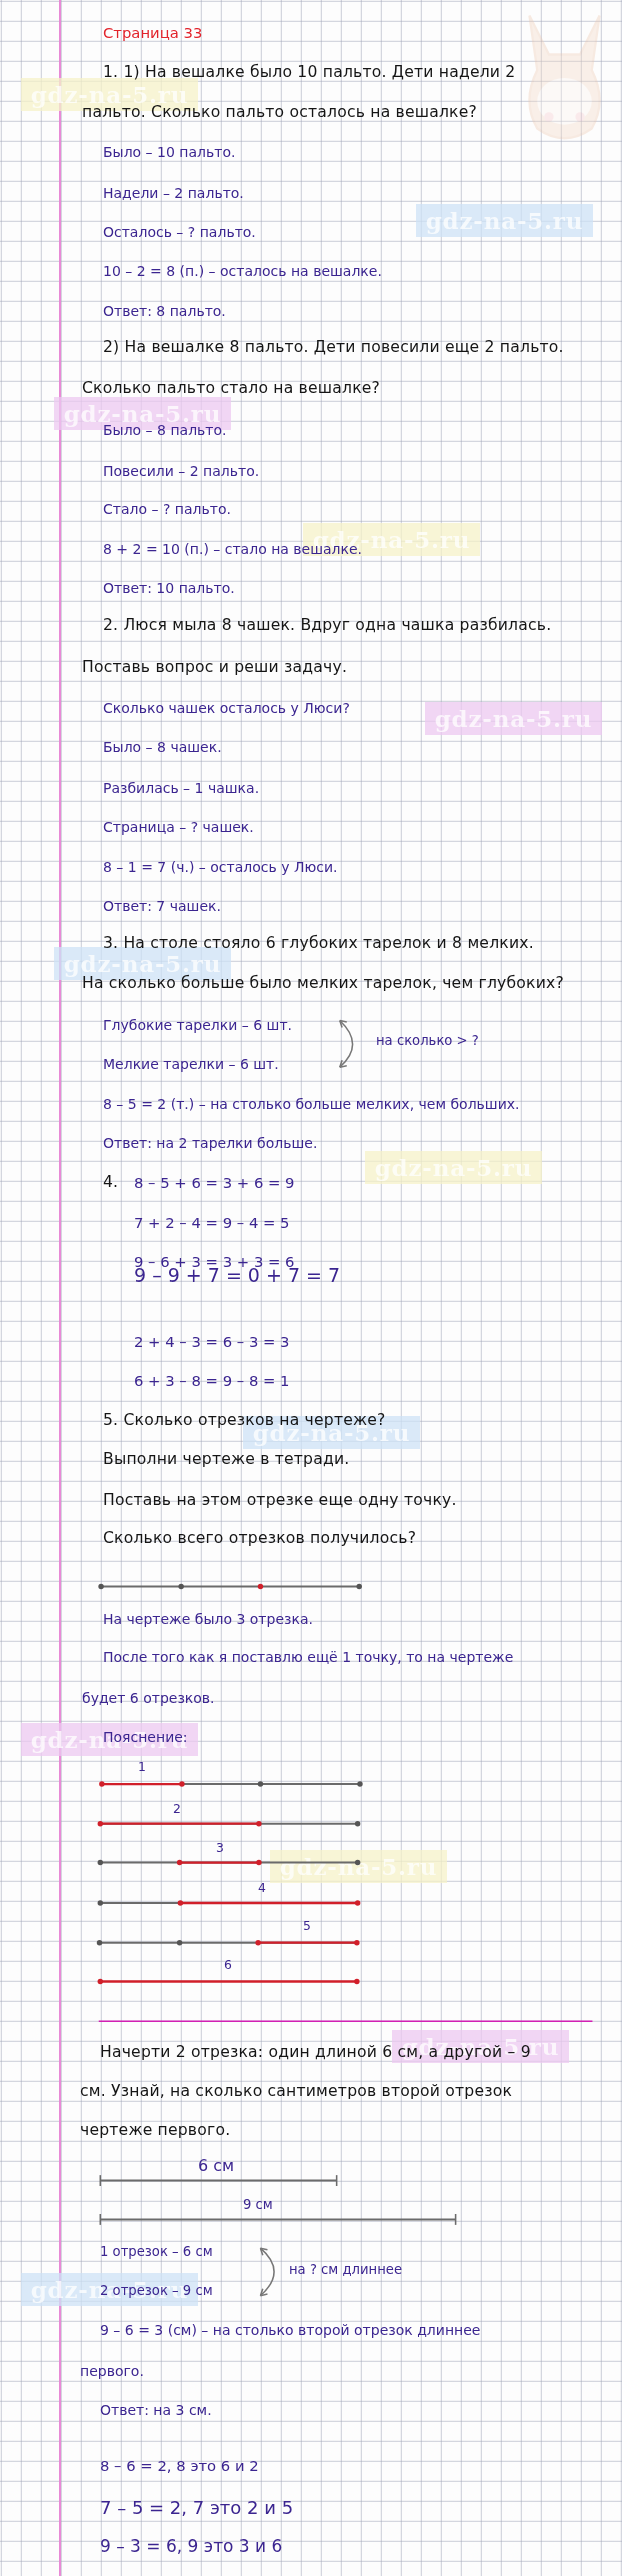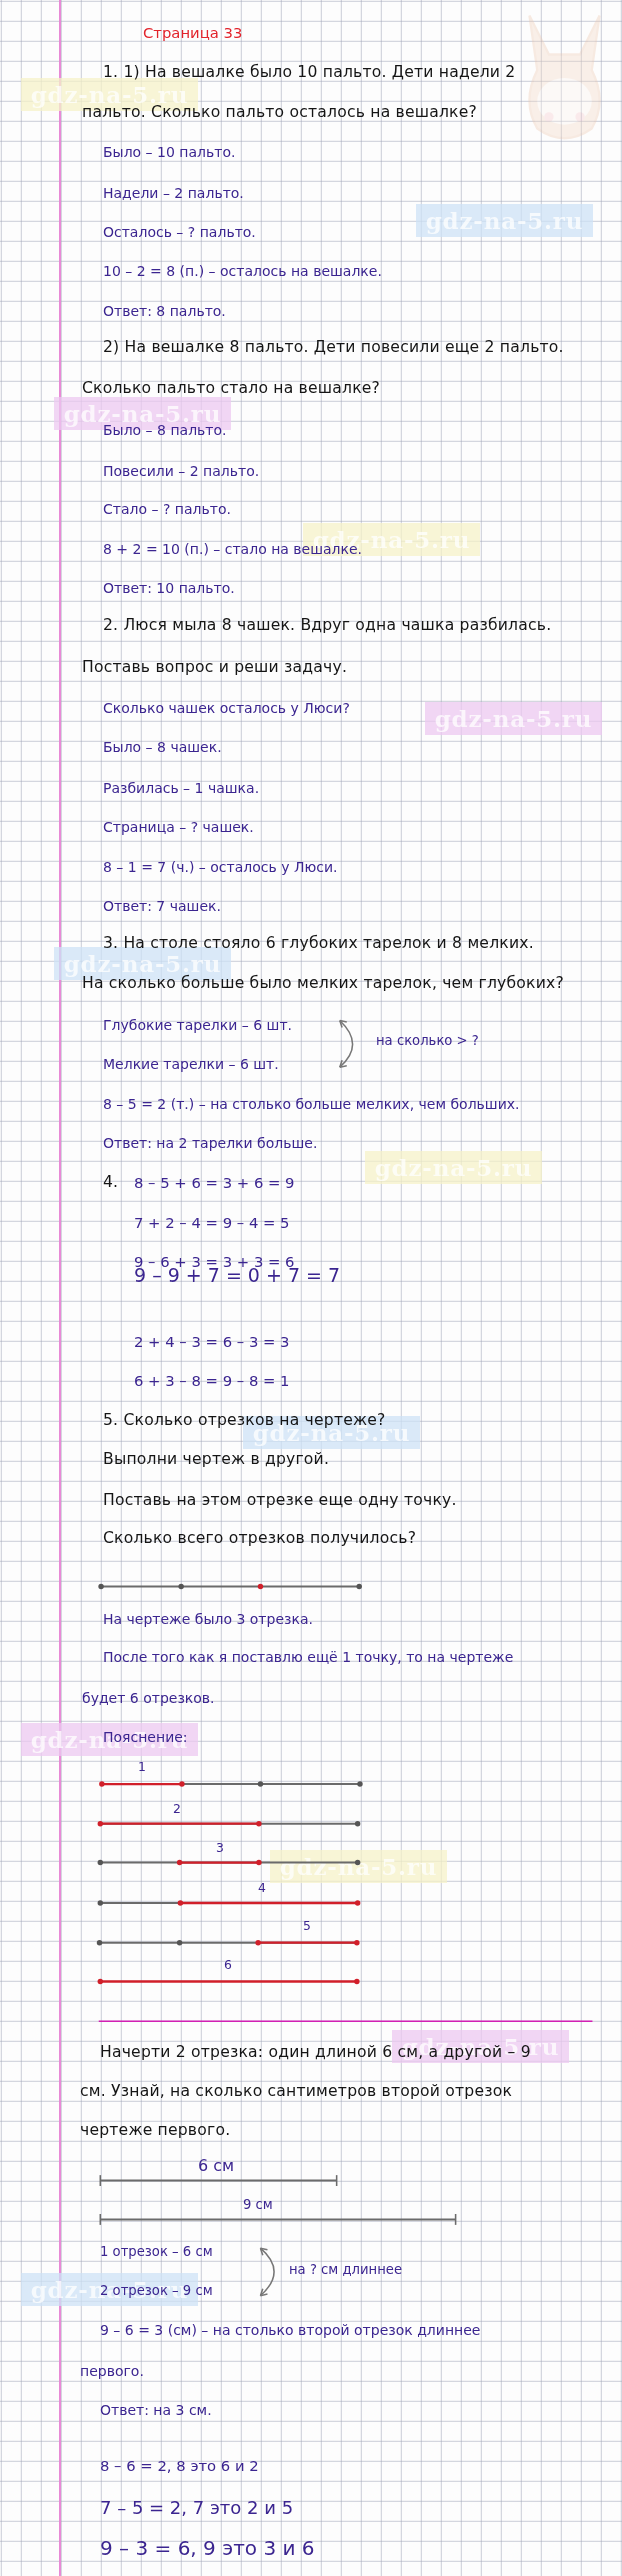--- a/index.html
+++ b/index.html
@@ -20,21 +20,21 @@
     font-family: "DejaVu Serif", serif; font-weight: bold; font-size: 23px;
     color: rgba(255,255,255,0.75); letter-spacing: 0.8px;
   }
   .wm.yellow { background: rgba(246,242,200,0.75); }
   .wm.blue { background: rgba(205,225,245,0.75); }
   .wm.pink { background: rgba(236,200,240,0.75); }
   .mascot { position: absolute; left: 506px; top: 0px; width: 117px; height: 148px; opacity: 0.35; }
   .line { position: absolute; white-space: nowrap; line-height: 1; }
   .task { color: #151515; font-size: 15.6px; letter-spacing: 0.2px; }
   .sol { color: #3b2590; font-size: 14px; }
-  .title { color: #e2232b; font-size: 14.8px; padding-left: 40px; }
+  .title { color: #e2232b; font-size: 14.8px; }
   svg.draw { position: absolute; left: 0; top: 0; overflow: visible; }
 </style>
 </head>
 <body>
 
 <div class="margin-line"></div>
 
 <svg class="mascot" viewBox="0 0 150 190">
   <path d="M30 20 L55 70 L95 70 L120 20 L110 90 Q130 130 110 165 Q75 190 40 165 Q20 130 40 90 Z" fill="#f3d7c4" stroke="#ecc8b0" stroke-width="3"></path>
   <ellipse cx="75" cy="130" rx="35" ry="30" fill="#fbf2ec"></ellipse>
@@ -97,21 +97,21 @@
 
 <div class="line task" style="left:103px;top:1175px">4.</div>
 <div class="line sol" style="left:134px;top:1176px;font-size:14.8px">8 – 5 + 6 = 3 + 6 = 9</div>
 <div class="line sol" style="left:134px;top:1216px;font-size:14.8px">7 + 2 – 4 = 9 – 4 = 5</div>
 <div class="line sol" style="left:134px;top:1255px;font-size:14.8px">9 – 6 + 3 = 3 + 3 = 6</div>
 <div class="line sol" style="left:134px;top:1266px;font-size:19px">9 – 9 + 7 = 0 + 7 = 7</div>
 <div class="line sol" style="left:134px;top:1335px;font-size:14.8px">2 + 4 – 3 = 6 – 3 = 3</div>
 <div class="line sol" style="left:134px;top:1374px;font-size:14.8px">6 + 3 – 8 = 9 – 8 = 1</div>
 
 <div class="line task" style="left:103px;top:1413px">5. Сколько отрезков на чертеже?</div>
-<div class="line task" style="left:103px;top:1452px">Выполни чертеж в другой.</div>
+<div class="line task" style="left:103px;top:1452px">Выполни чертеже в тетради.</div>
 <div class="line task" style="left:103px;top:1493px">Поставь на этом отрезке еще одну точку.</div>
 <div class="line task" style="left:103px;top:1531px">Сколько всего отрезков получилось?</div>
 
 <svg class="draw" width="622" height="2576" viewBox="0 0 800 3312">
 
   <g>
     <line x1="130" y1="2040" x2="462" y2="2040" stroke="#6b6b6b" stroke-width="2.5"></line>
     <circle cx="130" cy="2040" r="3.5" fill="#555"></circle>
     <circle cx="233" cy="2040" r="3.5" fill="#555"></circle>
     <circle cx="335" cy="2040" r="3.5" fill="#d11f2a"></circle>
@@ -209,14 +209,14 @@
 <div class="line sol" style="left:100px;top:2245px;font-size:13.2px">1 отрезок – 6 см</div>
 <div class="line sol" style="left:100px;top:2284px;font-size:13.2px">2 отрезок – 9 см</div>
 <div class="line sol" style="left:289px;top:2263px;font-size:13.2px">на ? см длиннее</div>
 
 <div class="line sol" style="left:100px;top:2323px">9 – 6 = 3 (см) – на столько второй отрезок длиннее</div>
 <div class="line sol" style="left:80px;top:2364px">первого.</div>
 <div class="line sol" style="left:100px;top:2403px">Ответ: на 3 см.</div>
 
 <div class="line sol" style="left:100px;top:2459px;font-size:14.8px">8 – 6 = 2, 8 это 6 и 2</div>
 <div class="line sol" style="left:100px;top:2499px;font-size:18px">7 – 5 = 2, 7 это 2 и 5</div>
-<div class="line sol" style="left:100px;top:2538px;font-size:20px">9 – 3 = 6, 9 это 3 и 6</div>
+<div class="line sol" style="left:100px;top:2538px;font-size:17px">9 – 3 = 6, 9 это 3 и 6</div>
 
 
 </body></html>

